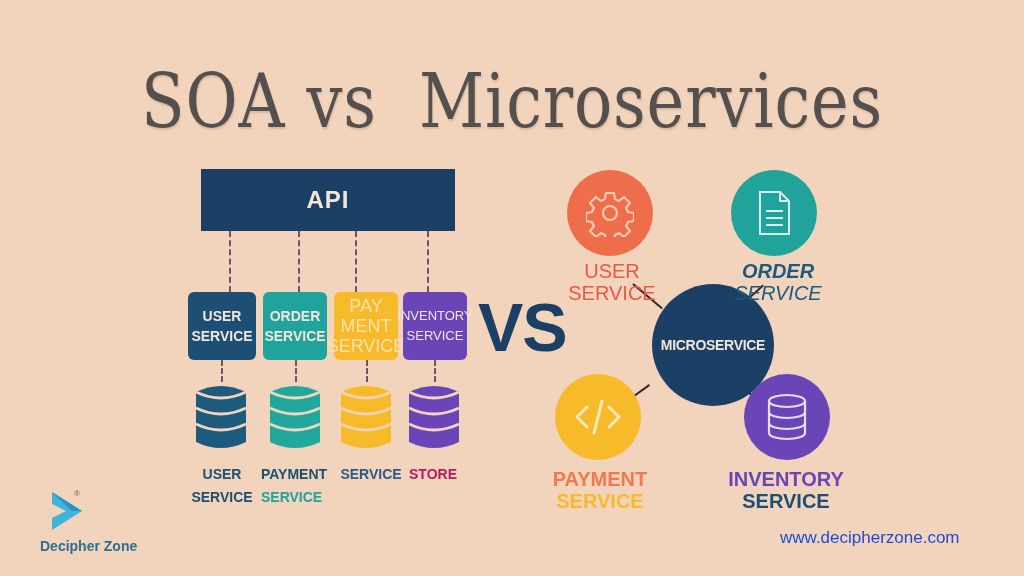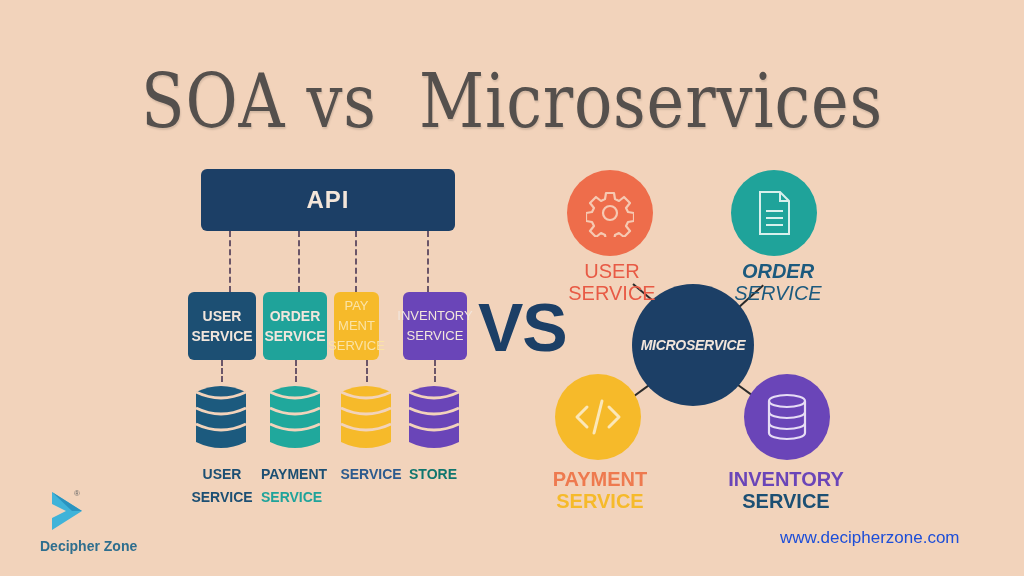--- a/index.html
+++ b/index.html
@@ -1,19 +1,19 @@
 <!DOCTYPE html>
 <html><head>
 <meta charset="utf-8">
 <style>
   html, body { margin:0; padding:0; }
   body { width:1024px; height:576px; background:#F2D3BB; position:relative; overflow:hidden; font-family:"Liberation Sans", sans-serif; }
   .abs { position:absolute; }
   .title { left:0; width:1024px; top:58px; text-align:center; font-family:"DejaVu Serif", "Liberation Serif", serif; font-size:74px; color:#55504d; letter-spacing:1px; transform:scaleX(0.86); transform-origin:center; text-shadow:1px 2px 2px rgba(0,0,0,0.12); white-space:pre; }
-  .api { left:201px; top:169px; width:254px; height:62px; background:#1C3F66; border-radius:6px; color:#F4E6DA; font-weight:bold; font-size:24px; display:flex; align-items:center; justify-content:center; letter-spacing:1px; }
+  .api { left:201px; top:169px; width:254px; height:62px; background:#1C3F66; border-radius:0; color:#F4E6DA; font-weight:bold; font-size:24px; display:flex; align-items:center; justify-content:center; letter-spacing:1px; }
   .dash { width:0; border-left:2px dashed #6b5568; }
   .svc { top:292px; height:68px; border-radius:6px; color:#F2E6DC; font-weight:bold; font-size:14px; display:flex; flex-direction:column; align-items:center; justify-content:center; line-height:20px; text-align:center; }
   .svc span { display:block; }
   .dbl { top:463px; font-weight:bold; font-size:14px; line-height:23px; text-align:center; }
   .vs { left:478px; top:288px; font-size:68px; font-weight:bold; color:#1C3F66; letter-spacing:-1px; }
   .circle { border-radius:50%; display:flex; align-items:center; justify-content:center; }
   .mlabel { font-size:20px; text-align:center; line-height:22px; }
   .line { height:2px; background:#2b2b2b; transform-origin:0 50%; }
   .logo-text { left:40px; top:538px; font-size:14px; font-weight:bold; color:#2E6E8E; }
   .url { left:780px; top:528px; font-size:17px; color:#1d4ed8; }
@@ -33,21 +33,21 @@
 <div class="abs dash" style="left:427px;top:231px;height:61px;"></div>
 
 <div class="abs svc" style="left:188px;width:68px;background:#1C4F73;">
   <span>USER</span>
   <span>SERVICE</span>
 </div>
 <div class="abs svc" style="left:263px;width:64px;background:#1FA39A;">
   <span>ORDER</span>
   <span>SERVICE</span>
 </div>
-<div class="abs svc" style="left:334px;width:45px;background:#F6BA2A;color:#FBE3A6;font-weight:normal;font-size:13px;">
+<div class="abs svc" style="left:334px;width:64px;background:#F6BA2A;color:#FBE3A6;font-weight:normal;font-size:18px;">
   <span>PAY MENT</span>
   <span>SERVICE</span>
 </div>
 <div class="abs svc" style="left:403px;width:64px;background:#6A45B8;font-weight:normal;font-size:13px;">
   <span>INVENTORY</span>
   <span>SERVICE</span>
 </div>
 
 <div class="abs dash" style="left:221px;top:360px;height:22px;"></div>
 <div class="abs dash" style="left:295px;top:360px;height:22px;"></div>
@@ -83,32 +83,32 @@
   <div>USER</div>
   <div>SERVICE</div>
 </div>
 <div class="abs dbl" style="left:261px;width:74px;color:#1C5A7E;text-align:left;">
   <div style="color:#1C4F73">PAYMENT</div>
   <div style="color:#1FA39A">SERVICE</div>
 </div>
 <div class="abs dbl" style="left:338px;width:66px;color:#2C5A8E;">
   <div>SERVICE</div>
 </div>
-<div class="abs dbl" style="left:405px;width:56px;color:#0f766e;">
+<div class="abs dbl" style="left:405px;width:56px;color:#be185d;">
   <div>STORE</div>
 </div>
 
 <div class="abs vs">VS</div>
 
 <div class="abs line" style="left:633px;top:283px;width:38px;transform:rotate(40deg);"></div>
 <div class="abs line" style="left:738px;top:307px;width:34px;transform:rotate(-42deg);"></div>
 <div class="abs line" style="left:630px;top:398px;width:24px;transform:rotate(-36deg);"></div>
 <div class="abs line" style="left:738px;top:384px;width:22px;transform:rotate(36deg);"></div>
 
-<div class="abs circle" style="left:632px;top:284px;width:122px;height:122px;background:#1C3F66;font-style:italic;">
+<div class="abs circle" style="left:652px;top:284px;width:122px;height:122px;background:#1C3F66;">
   <span style="color:#F2E6DC;font-size:14px;font-weight:bold;letter-spacing:-0.3px;">MICROSERVICE</span>
 </div>
 
 <div class="abs circle" style="left:567px;top:170px;width:86px;height:86px;background:#EE6D4B;">
   <svg width="48" height="48" viewBox="0 0 48 48">
     <g fill="none" stroke="#F6C9B2" stroke-width="2.2" stroke-linejoin="round">
       <path d="M20 4h8l1 6 4 2 5-4 6 6-4 5 2 4 6 1v8l-6 1-2 4 4 5-6 6-5-4-4 2-1 6h-8l-1-6-4-2-5 4-6-6 4-5-2-4-6-1v-8l6-1 2-4-4-5 6-6 5 4 4-2z"></path>
       <circle cx="24" cy="24" r="7"></circle>
     </g>
   </svg>

